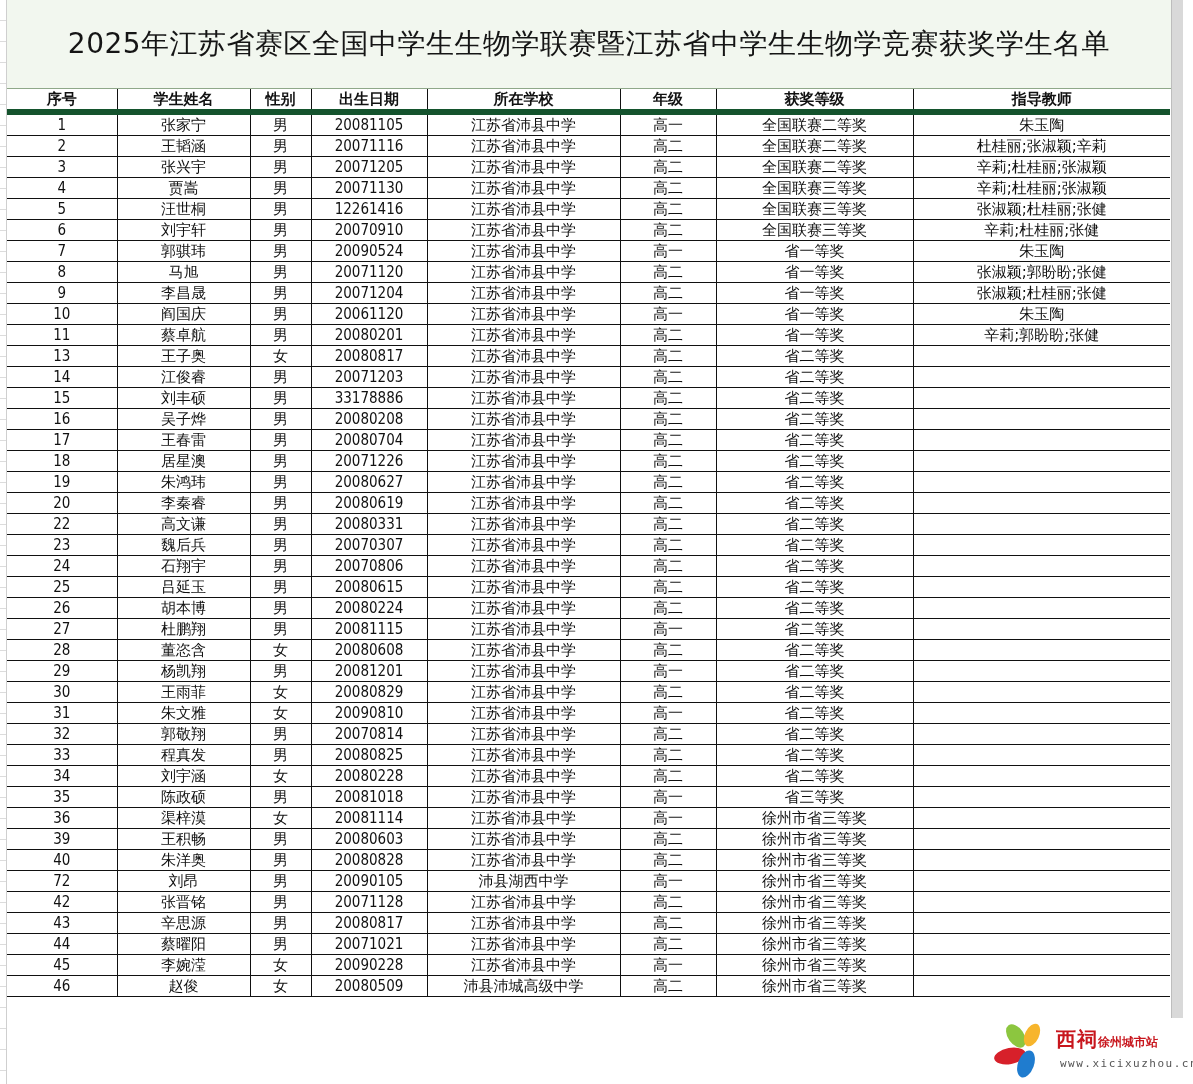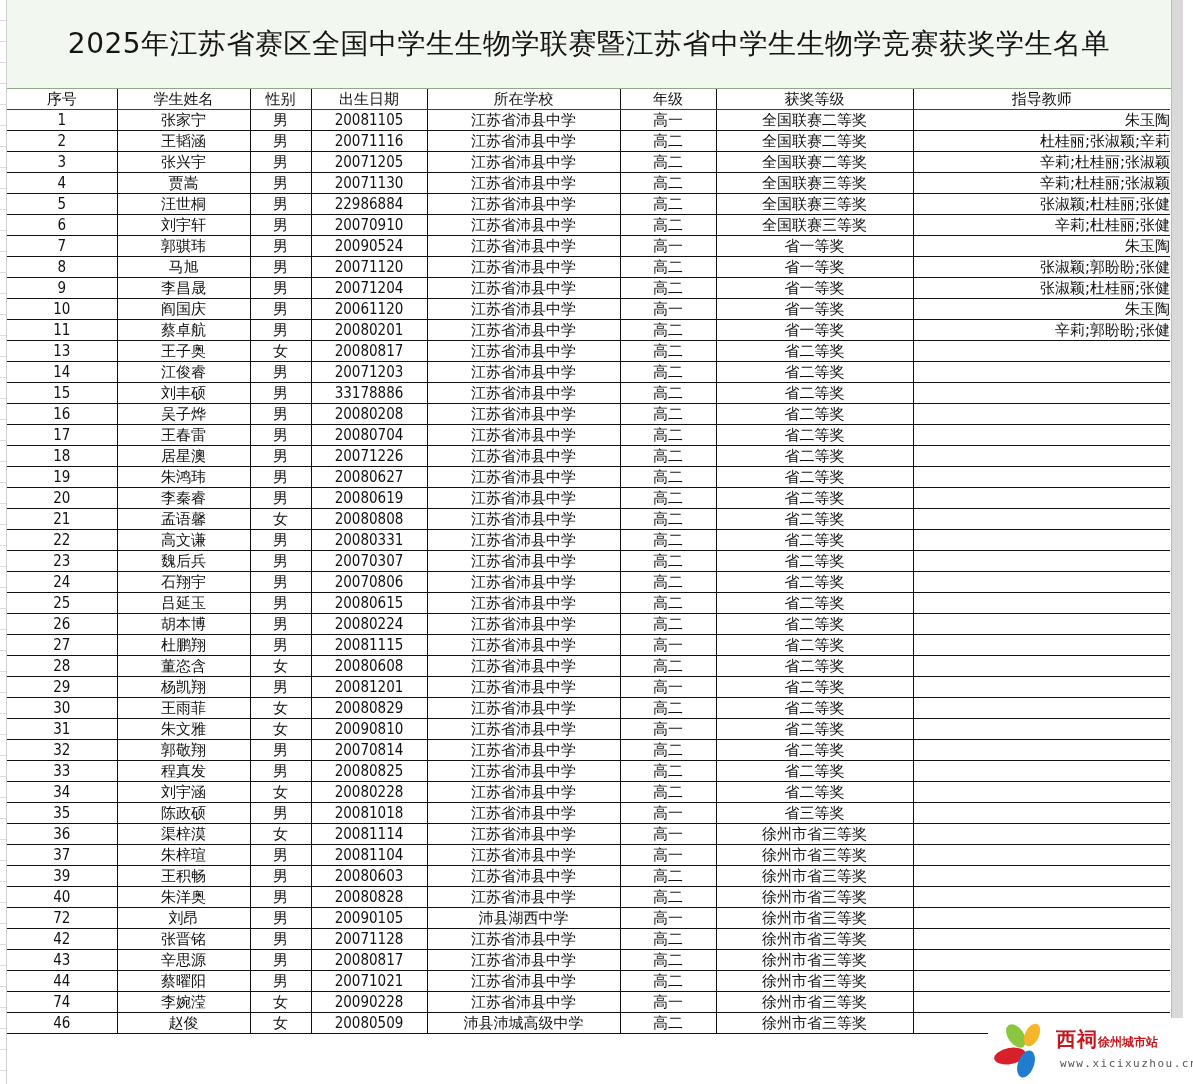--- a/index.html
+++ b/index.html
@@ -10,22 +10,22 @@
          background:repeating-linear-gradient(#ffffff 0 20px,#dcdcdc 20px 21px); border-right:1px solid #cfcfcf; }
   .title-band { position:absolute; left:7px; top:0; width:1164px; height:88px;
          background:#f2f7ef; border-bottom:1px solid #8fa889; display:flex; align-items:center; justify-content:center; }
   .title-band h1 { margin:0; font-weight:normal; font-size:28px; letter-spacing:0.5px; color:#151515; }
   .scrollbar { position:absolute; left:1171px; top:0; width:12px; height:1020px; background:#d9d9d9; border-left:1px solid #bdbdbd; }
   .right-edge { position:absolute; left:1183px; top:0; width:10px; height:1084px; background:#ffffff; }
   table.grid { position:absolute; left:7px; top:89px; border-collapse:collapse; table-layout:fixed; width:1163px; }
   table.grid th, table.grid td { height:20px; padding:0; border-bottom:1px solid #111; border-left:1px solid #111;
          text-align:center; font-size:15px; line-height:20px; white-space:nowrap; overflow:hidden; font-weight:normal; }
   table.grid th:first-child, table.grid td:first-child { border-left:none; }
-  table.grid th { border-bottom:1px solid #14532d; }
-  table.grid td.teacher { text-align:right; }
+  table.grid th { border-bottom:6px solid #14532d;font-weight:bold; }
+  table.grid td.teacher { text-align:center; }
   table.grid td.num, table.grid td.date { font-family:"DejaVu Sans Condensed","DejaVu Sans",sans-serif; }
   .watermark { position:absolute; left:988px; top:1018px; width:200px; height:62px; background:#ffffff; }
   .wm-flower { position:absolute; left:6px; top:4px; width:60px; height:56px; }
   .wm-brand { position:absolute; left:68px; top:8px; font-size:20px; font-weight:bold; color:#c8161d; font-family:"DejaVu Serif",serif; letter-spacing:1px; }
   .wm-brand small { font-size:12px; font-weight:bold; letter-spacing:0; font-family:"DejaVu Sans",sans-serif; }
   .wm-url { position:absolute; left:72px; top:39px; font-size:11px; color:#555; letter-spacing:1.5px; font-family:"DejaVu Sans Mono",monospace; }
 </style>
 </head>
 <body>
 
@@ -97,21 +97,21 @@
           <td class="date">20071130</td>
           <td>江苏省沛县中学</td>
           <td>高二</td>
           <td>全国联赛三等奖</td>
           <td class="teacher">辛莉;杜桂丽;张淑颖</td>
         </tr>
         <tr>
           <td class="num">5</td>
           <td>汪世桐</td>
           <td>男</td>
-          <td class="date">22986884</td>
+          <td class="date">12261416</td>
           <td>江苏省沛县中学</td>
           <td>高二</td>
           <td>全国联赛三等奖</td>
           <td class="teacher">张淑颖;杜桂丽;张健</td>
         </tr>
         <tr>
           <td class="num">6</td>
           <td>刘宇轩</td>
           <td>男</td>
           <td class="date">20070910</td>
@@ -244,30 +244,20 @@
           <td class="num">20</td>
           <td>李秦睿</td>
           <td>男</td>
           <td class="date">20080619</td>
           <td>江苏省沛县中学</td>
           <td>高二</td>
           <td>省二等奖</td>
           <td class="teacher"></td>
         </tr>
         <tr>
-          <td class="num">21</td>
-          <td>孟语馨</td>
-          <td>女</td>
-          <td class="date">20080808</td>
-          <td>江苏省沛县中学</td>
-          <td>高二</td>
-          <td>省二等奖</td>
-          <td class="teacher"></td>
-        </tr>
-        <tr>
           <td class="num">22</td>
           <td>高文谦</td>
           <td>男</td>
           <td class="date">20080331</td>
           <td>江苏省沛县中学</td>
           <td>高二</td>
           <td>省二等奖</td>
           <td class="teacher"></td>
         </tr>
         <tr>
@@ -404,30 +394,20 @@
           <td class="num">36</td>
           <td>渠梓漠</td>
           <td>女</td>
           <td class="date">20081114</td>
           <td>江苏省沛县中学</td>
           <td>高一</td>
           <td>徐州市省三等奖</td>
           <td class="teacher"></td>
         </tr>
         <tr>
-          <td class="num">37</td>
-          <td>朱梓瑄</td>
-          <td>男</td>
-          <td class="date">20081104</td>
-          <td>江苏省沛县中学</td>
-          <td>高一</td>
-          <td>徐州市省三等奖</td>
-          <td class="teacher"></td>
-        </tr>
-        <tr>
           <td class="num">39</td>
           <td>王积畅</td>
           <td>男</td>
           <td class="date">20080603</td>
           <td>江苏省沛县中学</td>
           <td>高二</td>
           <td>徐州市省三等奖</td>
           <td class="teacher"></td>
         </tr>
         <tr>
@@ -474,21 +454,21 @@
           <td class="num">44</td>
           <td>蔡曜阳</td>
           <td>男</td>
           <td class="date">20071021</td>
           <td>江苏省沛县中学</td>
           <td>高二</td>
           <td>徐州市省三等奖</td>
           <td class="teacher"></td>
         </tr>
         <tr>
-          <td class="num">74</td>
+          <td class="num">45</td>
           <td>李婉滢</td>
           <td>女</td>
           <td class="date">20090228</td>
           <td>江苏省沛县中学</td>
           <td>高一</td>
           <td>徐州市省三等奖</td>
           <td class="teacher"></td>
         </tr>
         <tr>
           <td class="num">46</td>

